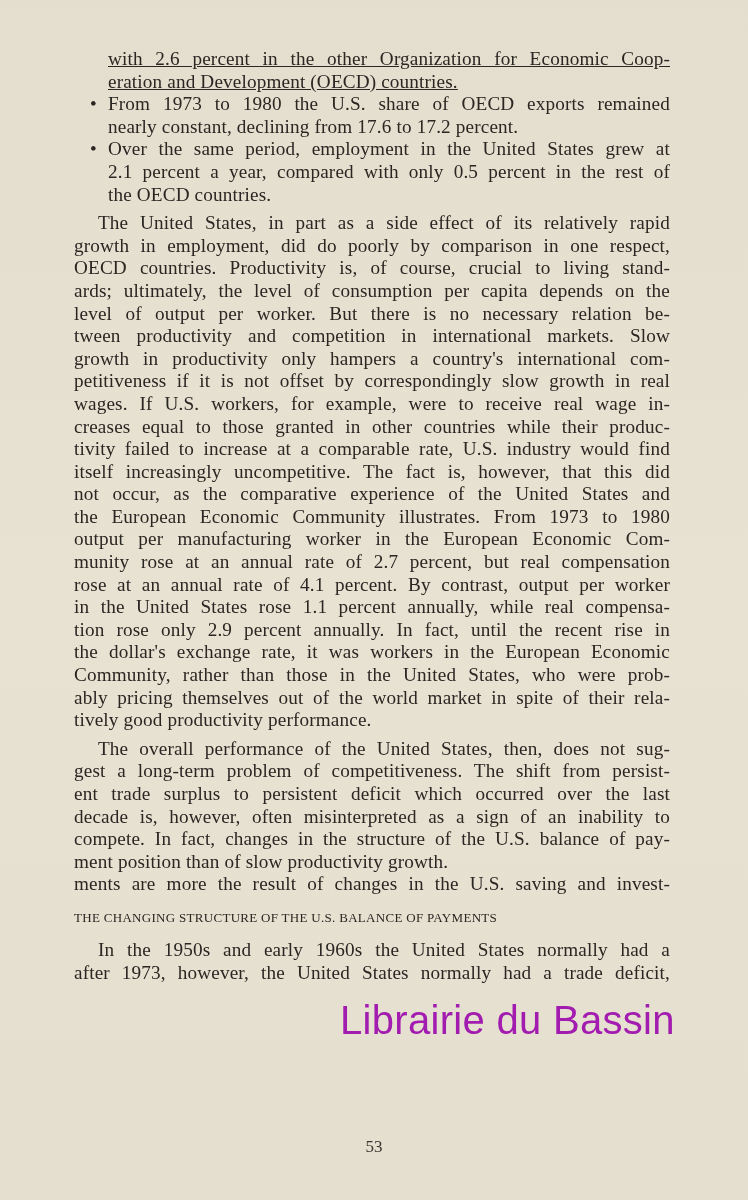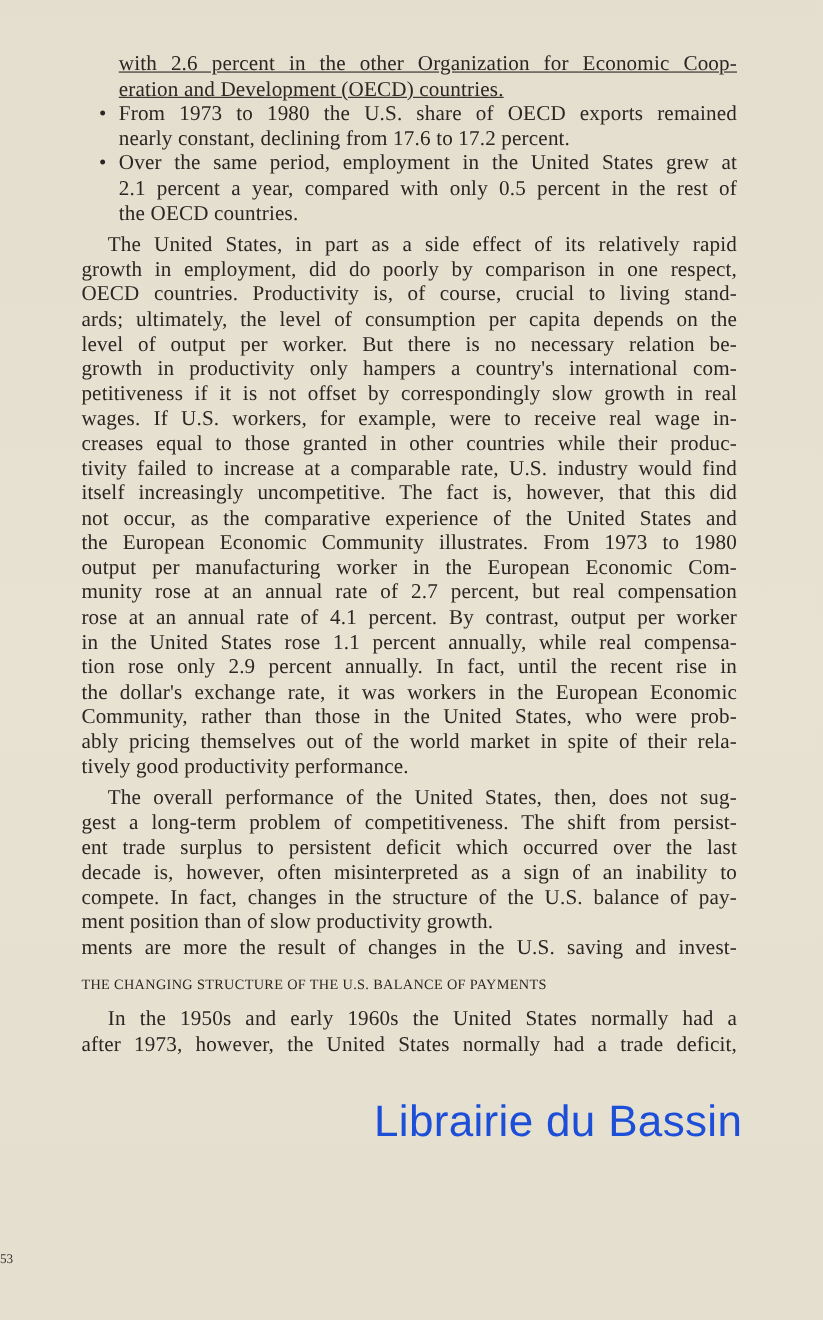--- a/index.html
+++ b/index.html
@@ -54,31 +54,31 @@
       letter-spacing: 0.3px;
       line-height: 20px;
       text-transform: uppercase;
       white-space: nowrap;
     }
     .page-number {
       position: absolute;
       left: 0;
       width: 748px;
       top: 1137px;
-      text-align: left;
-      font-size: 12px;
+      text-align: center;
+      font-size: 17px;
       color: #3a3530;
     }
     .watermark {
       position: absolute;
       left: 340px;
       top: 998px;
       font-family: "Liberation Sans", "DejaVu Sans", sans-serif;
       font-size: 40px;
-      color: #1d4ed8;
+      color: #a21caf;
       white-space: nowrap;
       letter-spacing: 0.3px;
       line-height: 44px;
     }
   </style>
 </head>
 <body>
 
 <div class="page">
 
@@ -99,20 +99,21 @@
     <div class="line">2.1 percent a year, compared with only 0.5 percent in the rest of</div>
     <div class="line last">the OECD countries.</div>
   </div>
 
   <div class="para">
     <div class="line para-first">The United States, in part as a side effect of its relatively rapid</div>
     <div class="line">growth in employment, did do poorly by comparison in one respect,</div>
     <div class="line">OECD countries. Productivity is, of course, crucial to living stand-</div>
     <div class="line">ards; ultimately, the level of consumption per capita depends on the</div>
     <div class="line">level of output per worker. But there is no necessary relation be-</div>
+    <div class="line">tween productivity and competition in international markets. Slow</div>
     <div class="line">growth in productivity only hampers a country's international com-</div>
     <div class="line">petitiveness if it is not offset by correspondingly slow growth in real</div>
     <div class="line">wages. If U.S. workers, for example, were to receive real wage in-</div>
     <div class="line">creases equal to those granted in other countries while their produc-</div>
     <div class="line">tivity failed to increase at a comparable rate, U.S. industry would find</div>
     <div class="line">itself increasingly uncompetitive. The fact is, however, that this did</div>
     <div class="line">not occur, as the comparative experience of the United States and</div>
     <div class="line">the European Economic Community illustrates. From 1973 to 1980</div>
     <div class="line">output per manufacturing worker in the European Economic Com-</div>
     <div class="line">munity rose at an annual rate of 2.7 percent, but real compensation</div>

